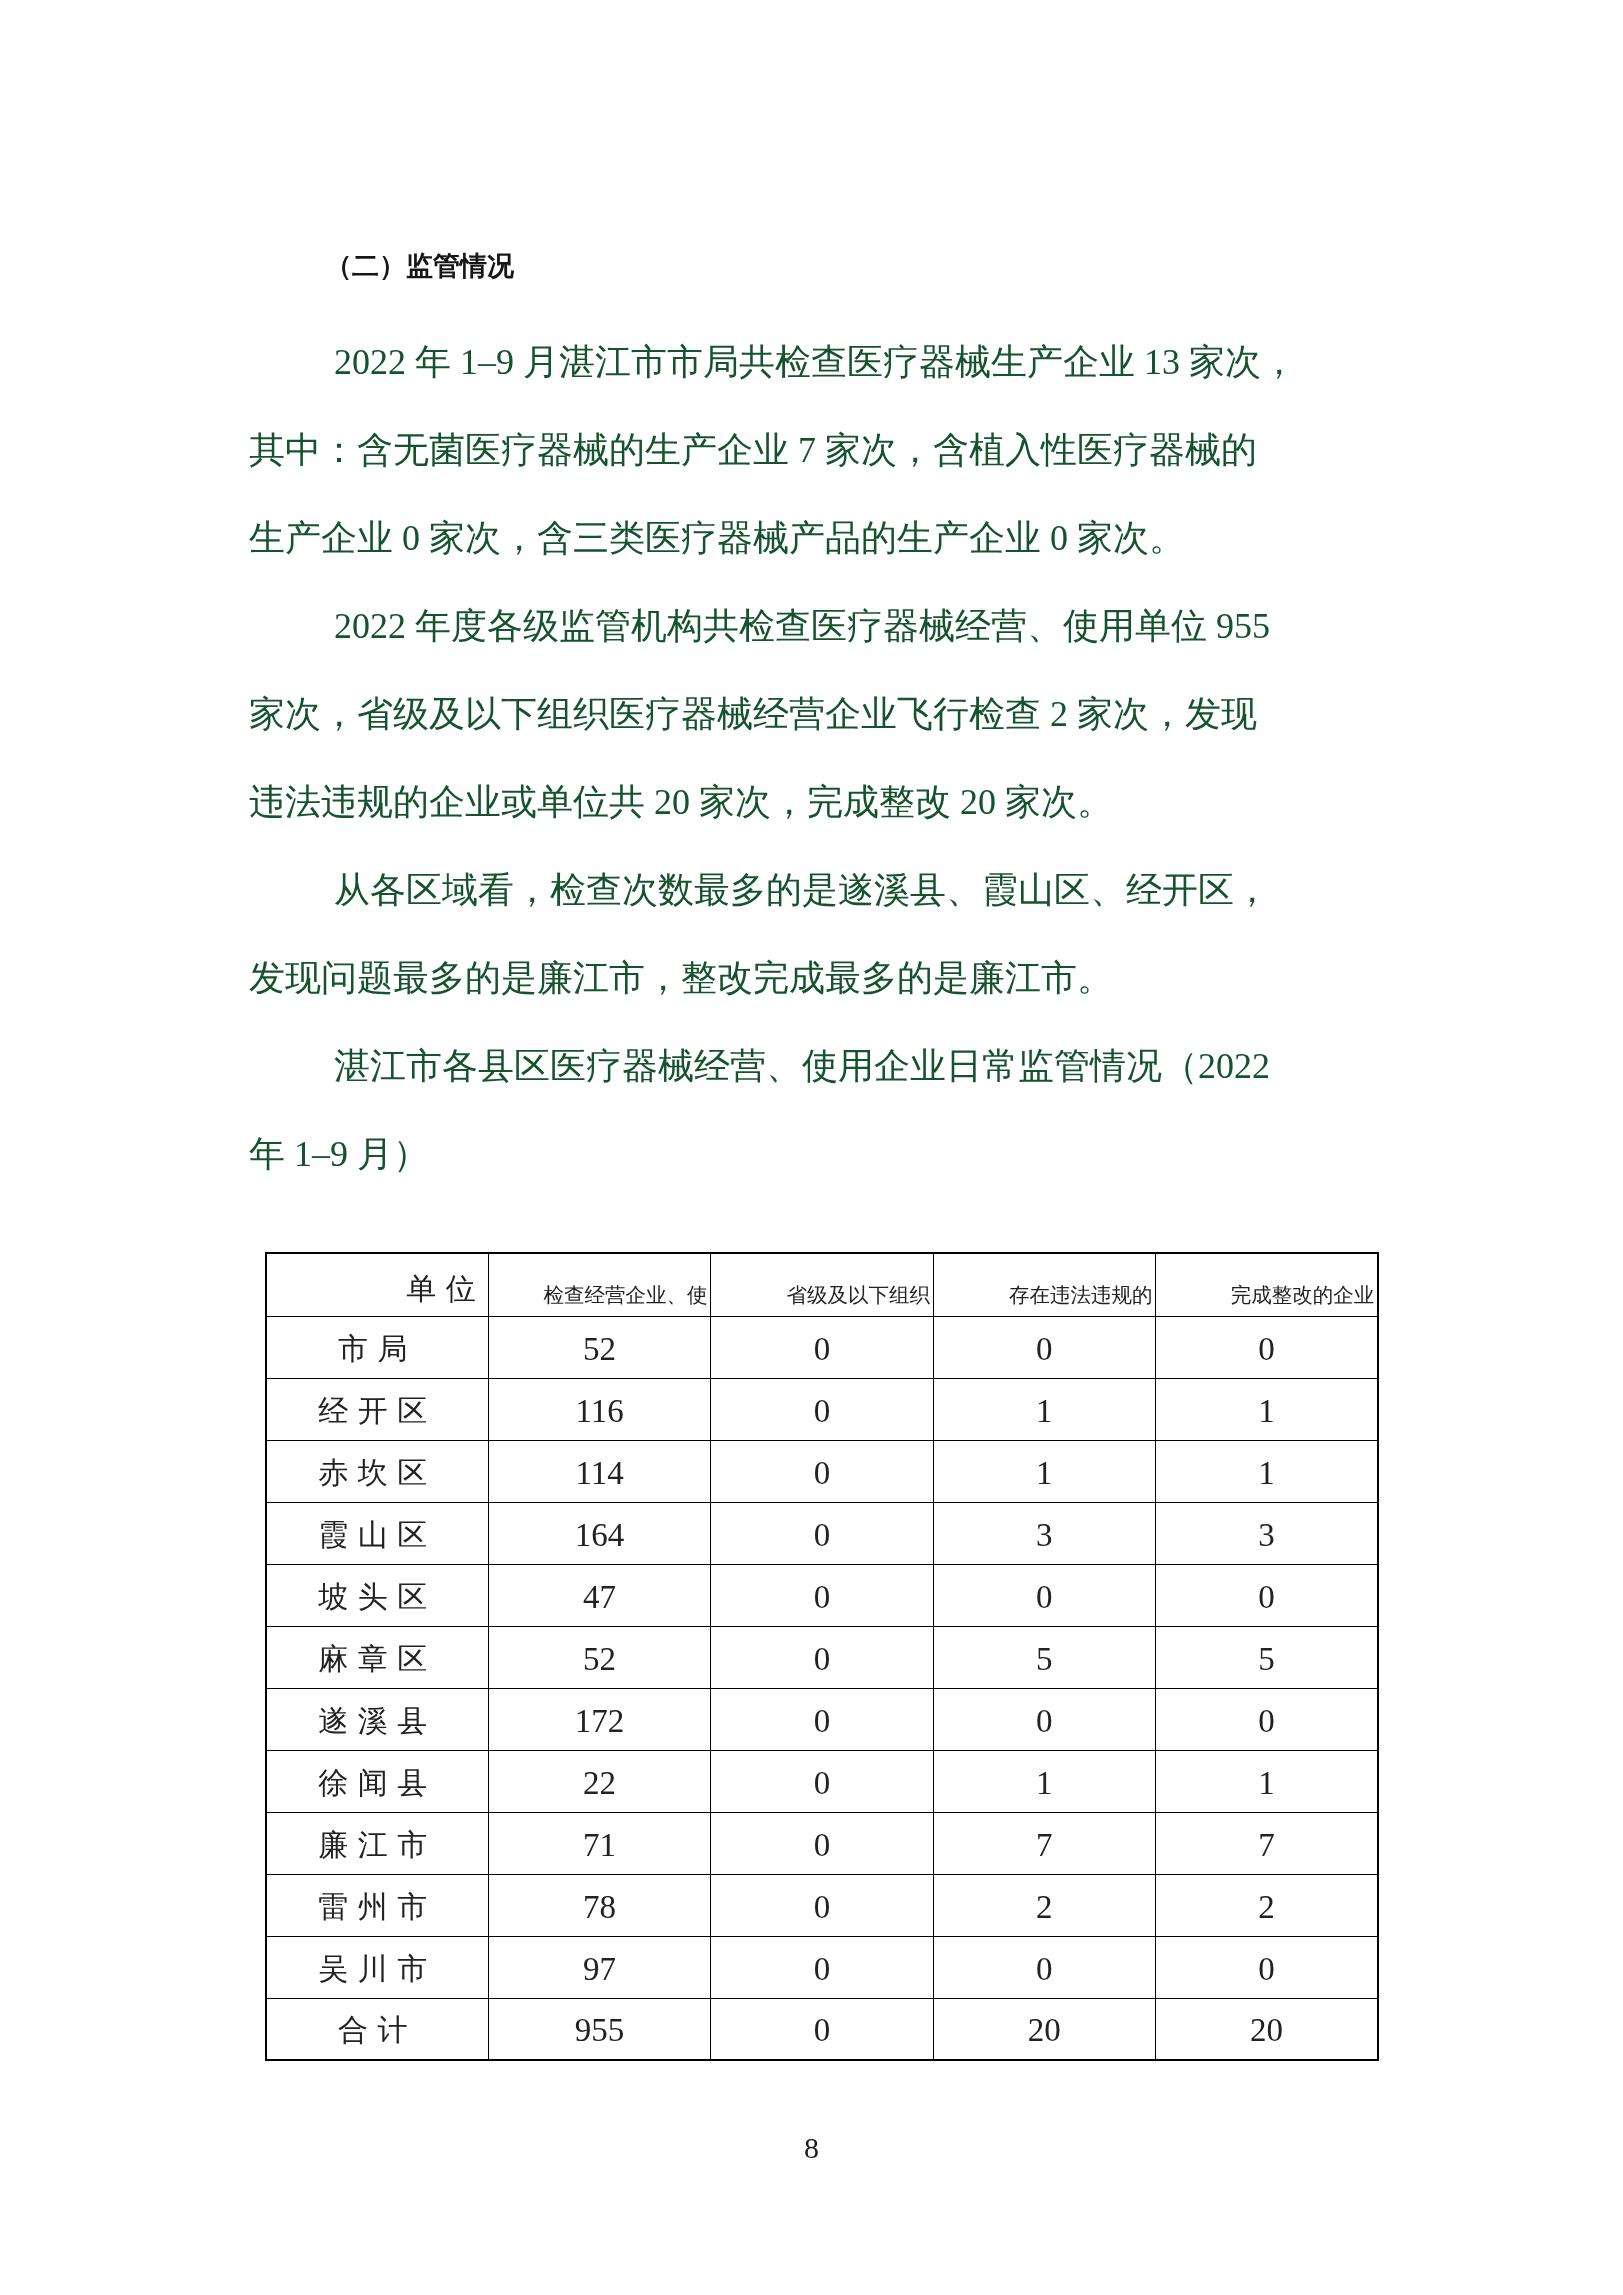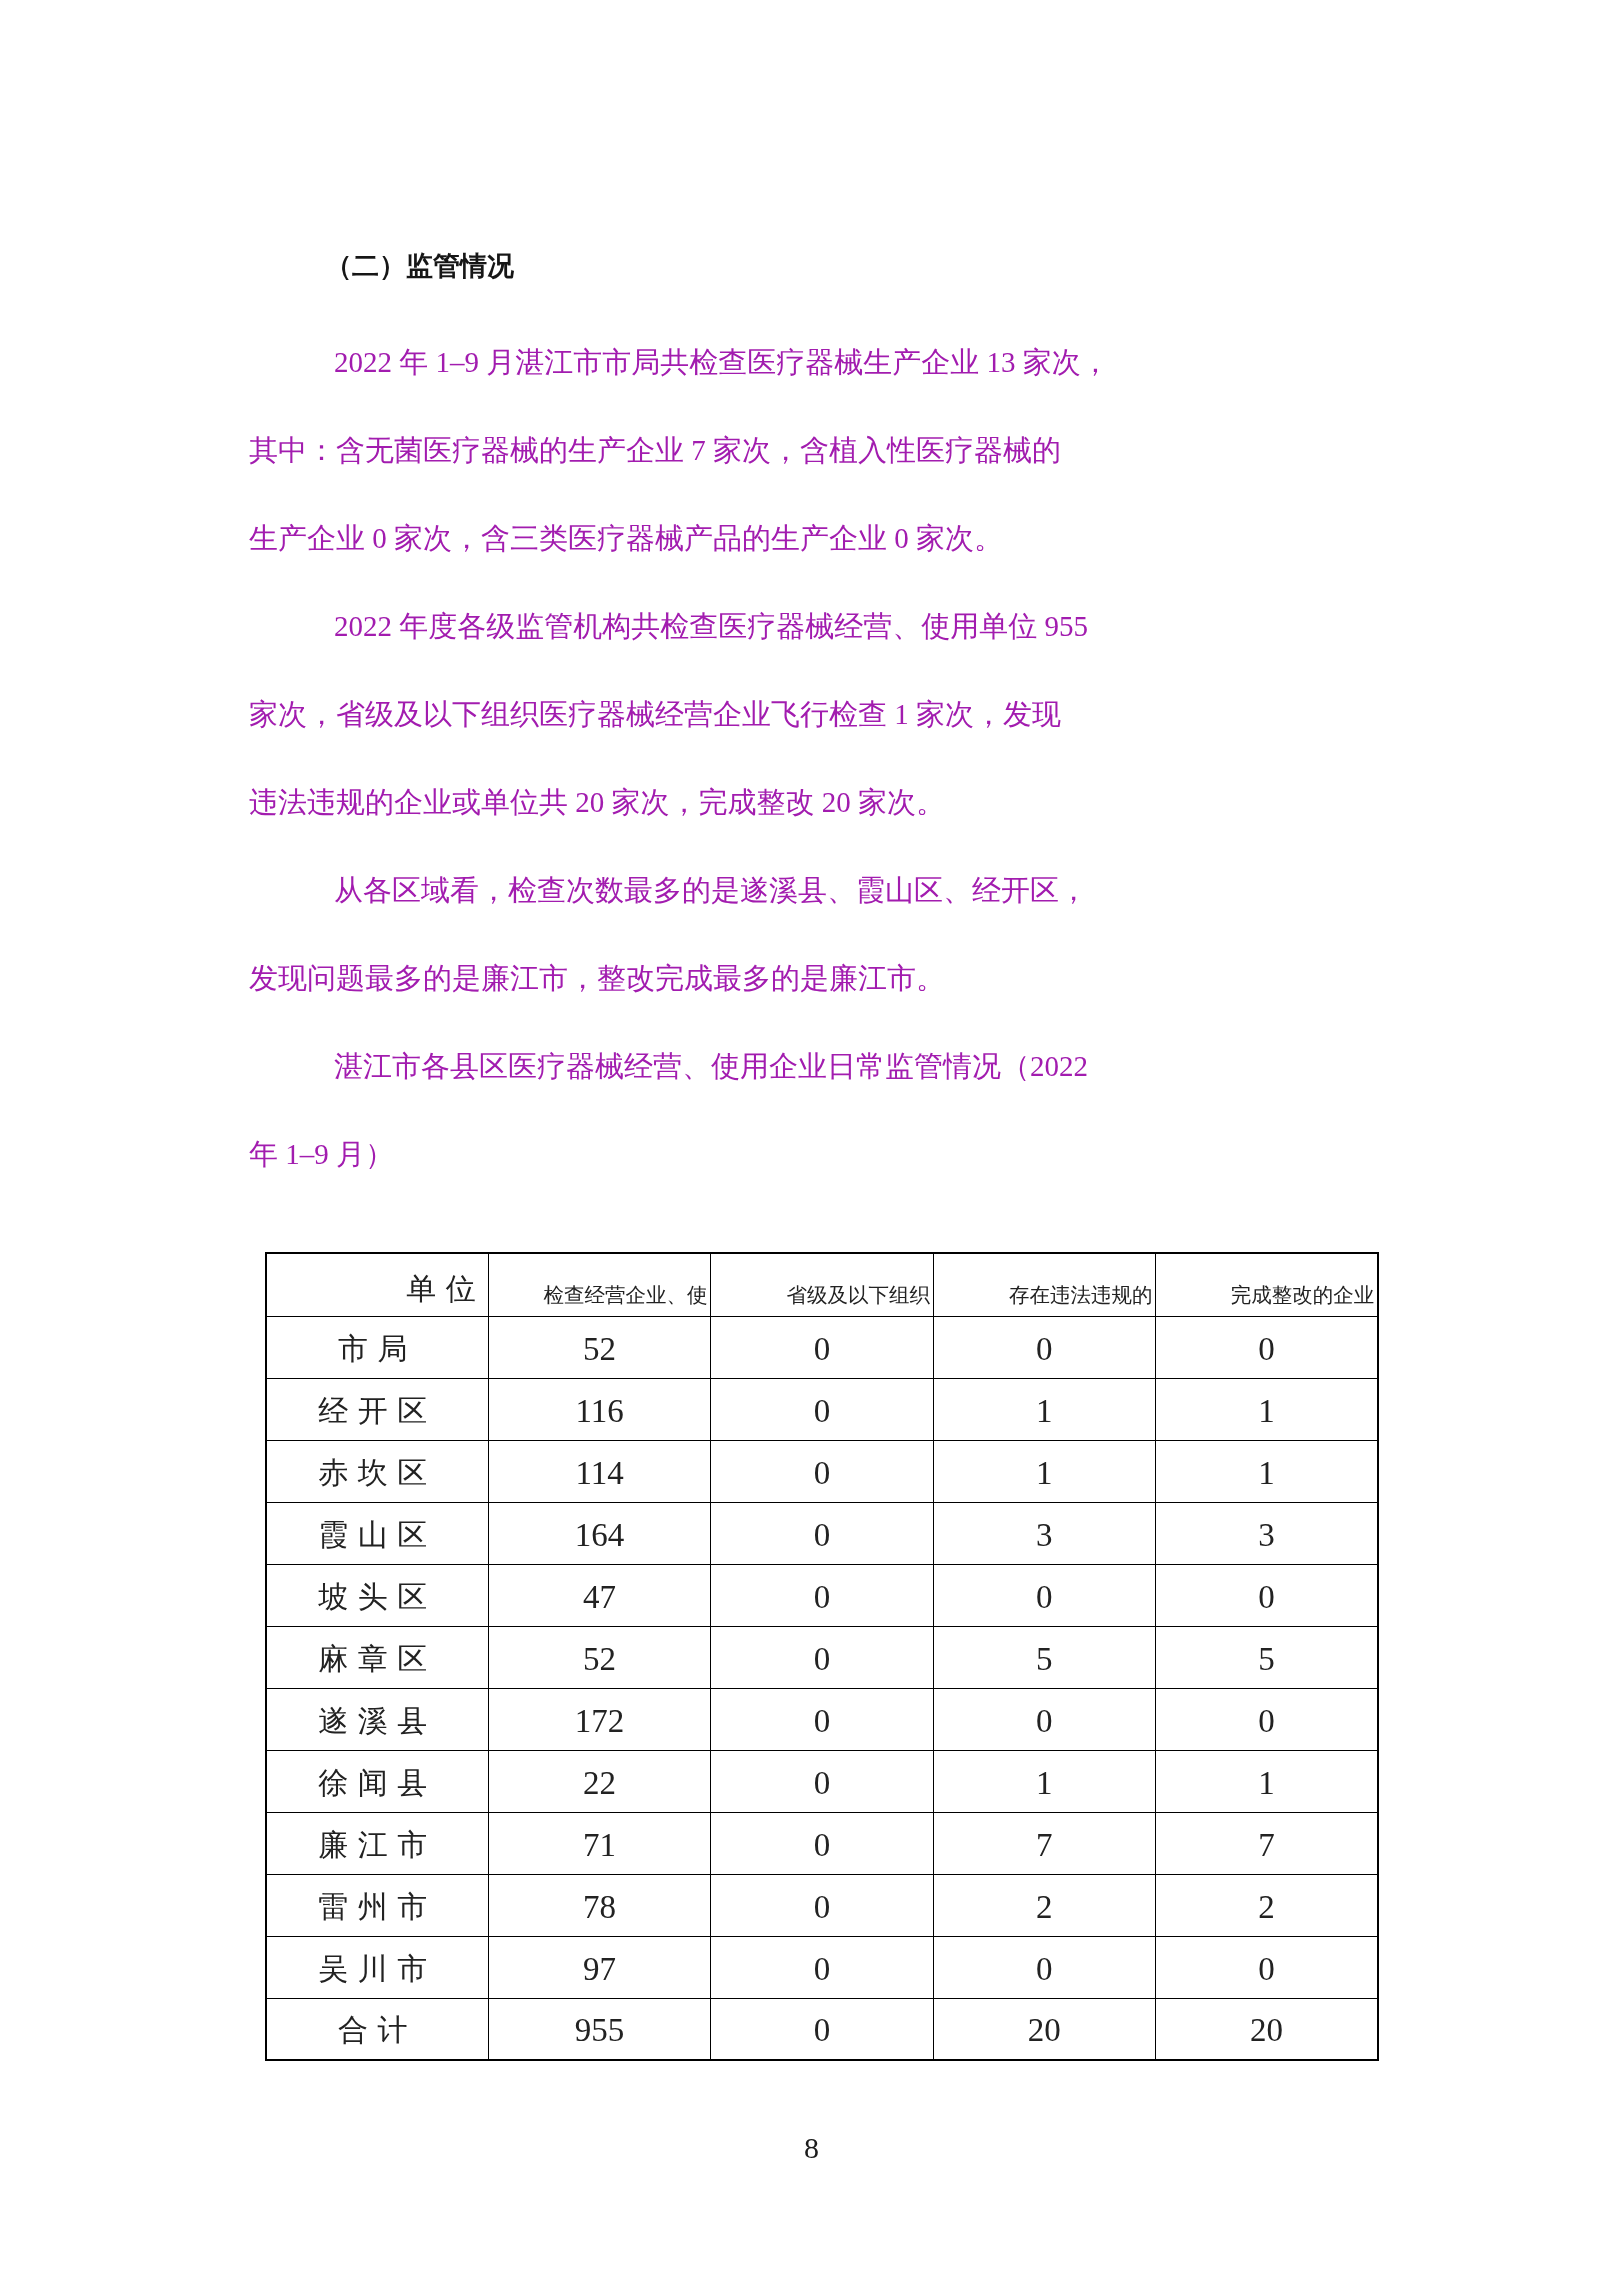--- a/index.html
+++ b/index.html
@@ -28,23 +28,23 @@
     color:#161616;
   }
   .bodytext {
     position:absolute;
     left:249px; top:318px;
     width:1132px;
   }
   .line {
     height:88px;
     line-height:88px;
-    font-size:29px;
+    font-size:36px;
     white-space:nowrap;
-    color:#a21caf;
+    color:#14532d;
   }
   .indent { text-indent:85px; }
   table.stats {
     position:absolute;
     left:265px; top:1252px;
     width:1114px;
     border-collapse:collapse;
     table-layout:fixed;
     border:2px solid #000;
   }
@@ -95,21 +95,21 @@
 
 <div class="page">
 
   <div class="heading">（二）监管情况</div>
 
   <div class="bodytext">
     <div class="line indent">2022 年 1–9 月湛江市市局共检查医疗器械生产企业 13 家次，</div>
     <div class="line">其中：含无菌医疗器械的生产企业 7 家次，含植入性医疗器械的</div>
     <div class="line">生产企业 0 家次，含三类医疗器械产品的生产企业 0 家次。</div>
     <div class="line indent">2022 年度各级监管机构共检查医疗器械经营、使用单位 955</div>
-    <div class="line">家次，省级及以下组织医疗器械经营企业飞行检查 1 家次，发现</div>
+    <div class="line">家次，省级及以下组织医疗器械经营企业飞行检查 2 家次，发现</div>
     <div class="line">违法违规的企业或单位共 20 家次，完成整改 20 家次。</div>
     <div class="line indent">从各区域看，检查次数最多的是遂溪县、霞山区、经开区，</div>
     <div class="line">发现问题最多的是廉江市，整改完成最多的是廉江市。</div>
     <div class="line indent">湛江市各县区医疗器械经营、使用企业日常监管情况（2022</div>
     <div class="line">年 1–9 月）</div>
   </div>
 
   <table class="stats">
     <colgroup>
         <col>

